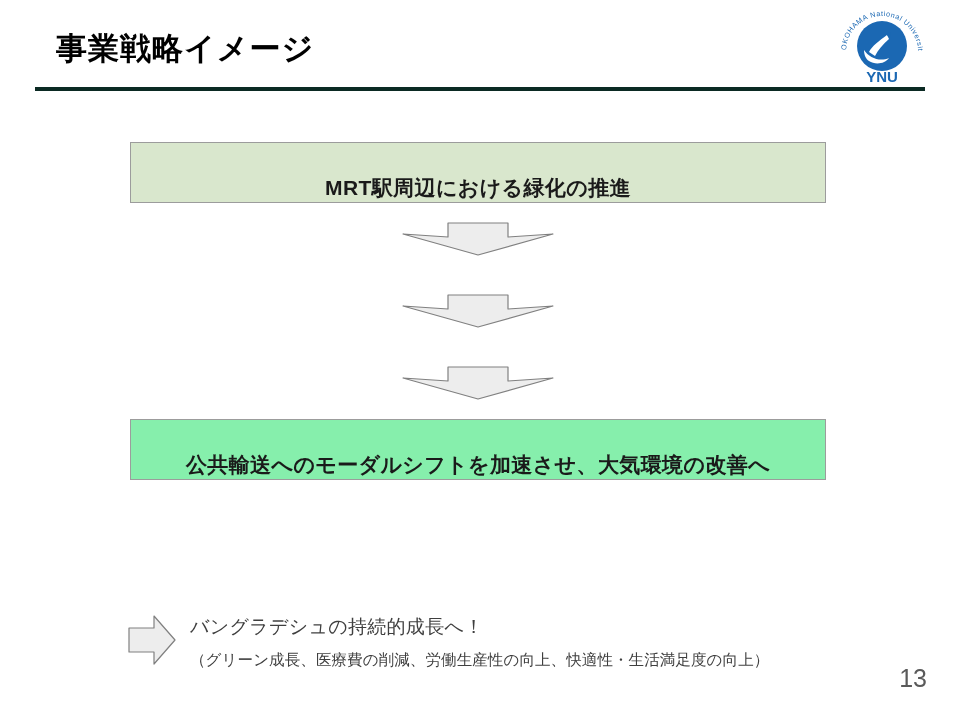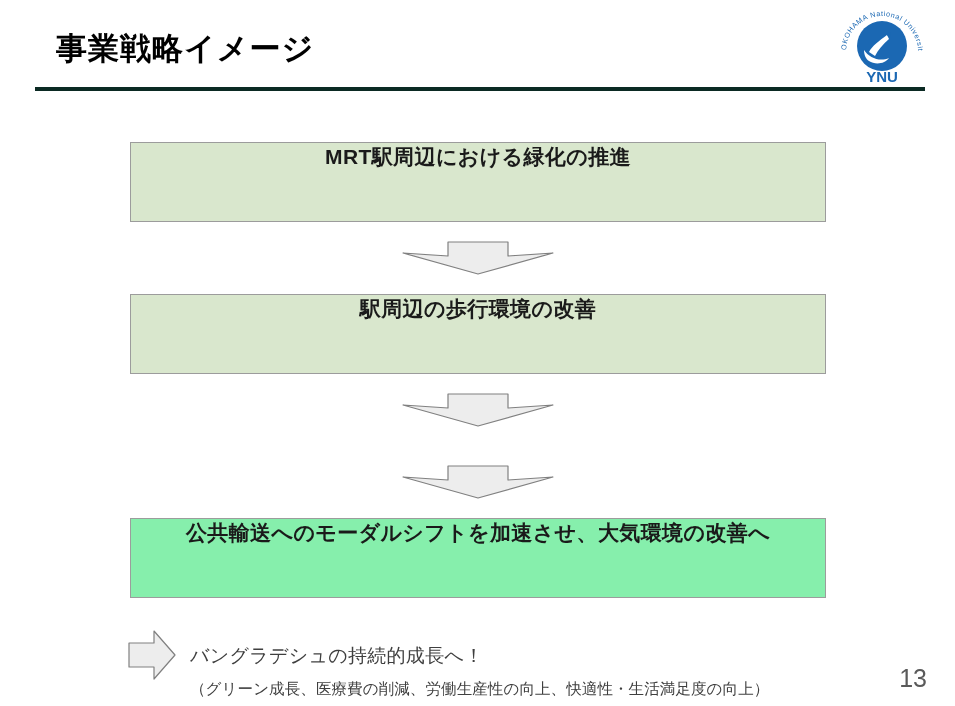--- a/index.html
+++ b/index.html
@@ -51,24 +51,24 @@
   
   #flow {
     position: absolute;
     left: 130px;
     top: 142px;
     width: 696px;
   }
   .flow-box {
     box-sizing: border-box;
     width: 696px;
-    height: 80px;
+    height: 61px;
     border: 1px solid #9c9c9c;
     display: flex;
-    align-items: flex-start;
+    align-items: flex-end;
     justify-content: center;
     font-size: 21px;
     font-weight: bold;
     color: #1a1a1a;
     letter-spacing: 0.4px;
   }
   .flow-box.green { background: #d9e7cd; }
   .flow-box.pink  { background: #86efac; }
 
   .connector {
@@ -90,21 +90,20 @@
     gap: 14px;
   }
   #footer-arrow { flex: 0 0 auto; }
   #footer-text {
     color: #3f3f3f;
     line-height: 1.35;
   }
   #footer-line1 {
     font-size: 19px;
     letter-spacing: 0.3px;
-    margin-top: 29px;
   }
   #footer-line2 {
     font-size: 15.5px;
     letter-spacing: 0.1px;
     margin-top: 10px;
   }
 
   
   #page-number {
     position: absolute;
@@ -153,23 +152,20 @@
   </div>
 
   <div class="connector">
     <span>
       <svg width="152" height="34" viewBox="0 0 152 34">
         <path d="M 46 1 L 106 1 L 106 15 L 151 12 L 76 33 L 1 12 L 46 15 Z" fill="#ededed" stroke="#808080" stroke-width="1.2" stroke-linejoin="round"></path>
       </svg>
     </span>
   </div>
 
-  <div class="flow-box green">
-    <span>駅周辺の歩行環境の改善</span>
-  </div>
 
   <div class="connector">
     <span>
       <svg width="152" height="34" viewBox="0 0 152 34">
         <path d="M 46 1 L 106 1 L 106 15 L 151 12 L 76 33 L 1 12 L 46 15 Z" fill="#ededed" stroke="#808080" stroke-width="1.2" stroke-linejoin="round"></path>
       </svg>
     </span>
   </div>
 
 

